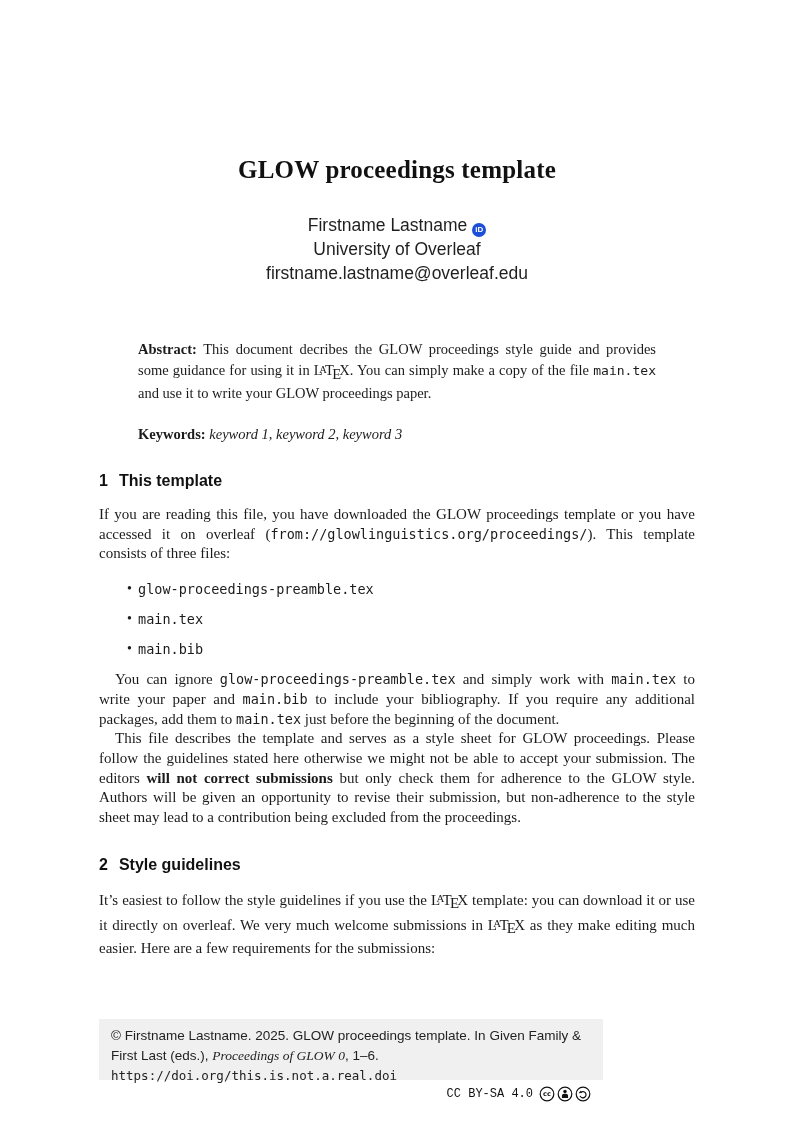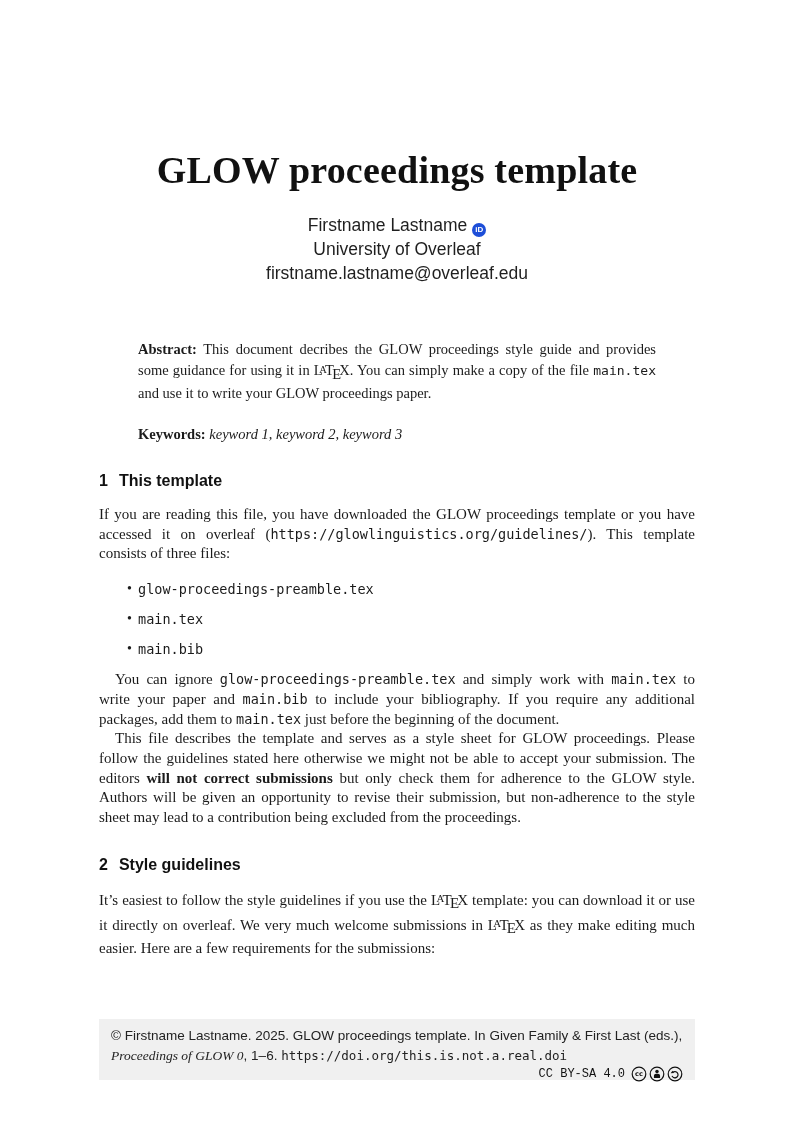--- a/index.html
+++ b/index.html
@@ -3,21 +3,21 @@
 <meta charset="utf-8">
 <style>
   html,body{margin:0;padding:0;}
   body{
     width:794px;height:1123px;position:relative;background:#ffffff;
     font-family:"Liberation Serif", serif;color:#1b1b1b;overflow:hidden;
   }
   .content{position:absolute;left:99px;top:0;width:596px;}
 
   .paper-title{
-    margin:152px 0 0 0;text-align:center;font-size:38px;line-height:36px;
+    margin:152px 0 0 0;text-align:center;font-size:25px;line-height:36px;
     font-weight:700;color:#111;letter-spacing:0.2px;
   }
 
   .authors{
     margin-top:25px;text-align:center;
     font-family:"Liberation Sans", sans-serif;font-size:17.5px;line-height:24px;color:#1f1f1f;
   }
   .orcid{
     display:inline-block;width:14px;height:14px;border-radius:50%;
     background:#1d4ed8;color:#fff;font-size:8px;font-weight:bold;line-height:14px;
@@ -53,21 +53,21 @@
 
   .seg-m{font-family:"DejaVu Sans Mono",monospace;font-size:0.9em;}
   .seg-b{font-weight:700;margin-top:36px;}
   .seg-i{font-style:italic;}
 
   .latex{white-space:nowrap;}
   .lx-a{display:inline-block;font-size:0.72em;vertical-align:0.26em;margin-left:-0.34em;margin-right:-0.16em;}
   .lx-e{display:inline-block;vertical-align:-0.23em;margin-left:-0.12em;margin-right:-0.12em;}
 
   .footer-box{
-    position:absolute;left:99px;top:1019px;width:596px;height:61px;
+    position:absolute;left:99px;top:1019px;width:504px;height:61px;
     box-sizing:border-box;background:#f0f0f0;padding:7px 12px 0 12px;
   }
   .footer-text{
     font-family:"Liberation Sans",sans-serif;font-size:13.5px;line-height:20px;color:#222;
   }
   .footer-text .seg-i{font-family:"Liberation Serif",serif;}
   .footer-text .seg-m{font-size:12.5px;}
   .license-row{
     display:flex;justify-content:flex-end;align-items:center;gap:2px;margin-top:0px;text-align:right;
   }
@@ -88,21 +88,21 @@
     <div>University of Overleaf</div>
     <div>firstname.lastname@overleaf.edu</div>
   </div>
 
   <div class="abstract"><span class="lbl">Abstract:</span><span><span class="seg-p"> This document decribes the GLOW proceedings style guide and provides some guidance for using it in </span><span class="latex"><span>L</span><span class="lx-a">A</span><span>T</span><span class="lx-e">E</span><span>X</span></span><span class="seg-p">. You can simply make a copy of the file </span><span class="seg-m">main.tex</span><span class="seg-p"> and use it to write your GLOW proceedings paper.</span></span></div>
 
   <div class="keywords"><span class="lbl">Keywords:</span> <span class="value">keyword 1, keyword 2, keyword 3</span></div>
 
   <div class="sec-heading"><span class="sec-num">1</span><span>This template</span></div>
 
-  <p class="body"><span class="seg-p">If you are reading this file, you have downloaded the GLOW proceedings template or you have accessed it on overleaf (</span><span class="seg-m">https://glowlinguistics.org/guidelines/</span><span class="seg-p">).  This template consists of three files:</span></p>
+  <p class="body"><span class="seg-p">If you are reading this file, you have downloaded the GLOW proceedings template or you have accessed it on overleaf (</span><span class="seg-m">from://glowlinguistics.org/proceedings/</span><span class="seg-p">).  This template consists of three files:</span></p>
 
   <ul class="files">
     <li>glow-proceedings-preamble.tex</li>
     <li>main.tex</li>
     <li>main.bib</li>
   </ul>
 
   <p class="body first-after-list"><span class="seg-p">You can ignore </span><span class="seg-m">glow-proceedings-preamble.tex</span><span class="seg-p"> and simply work with </span><span class="seg-m">main.tex</span><span class="seg-p"> to write your paper and </span><span class="seg-m">main.bib</span><span class="seg-p"> to include your bibliography. If you require any additional packages, add them to </span><span class="seg-m">main.tex</span><span class="seg-p"> just before the beginning of the document.</span></p>
   <p class="body indent"><span class="seg-p">This file describes the template and serves as a style sheet for GLOW proceedings. Please follow the guidelines stated here otherwise we might not be able to accept your submission. The editors </span><span class="seg-b">will not correct submissions</span><span class="seg-p"> but only check them for adherence to the GLOW style. Authors will be given an opportunity to revise their submission, but non-adherence to the style sheet may lead to a contribution being excluded from the proceedings.</span></p>
 

